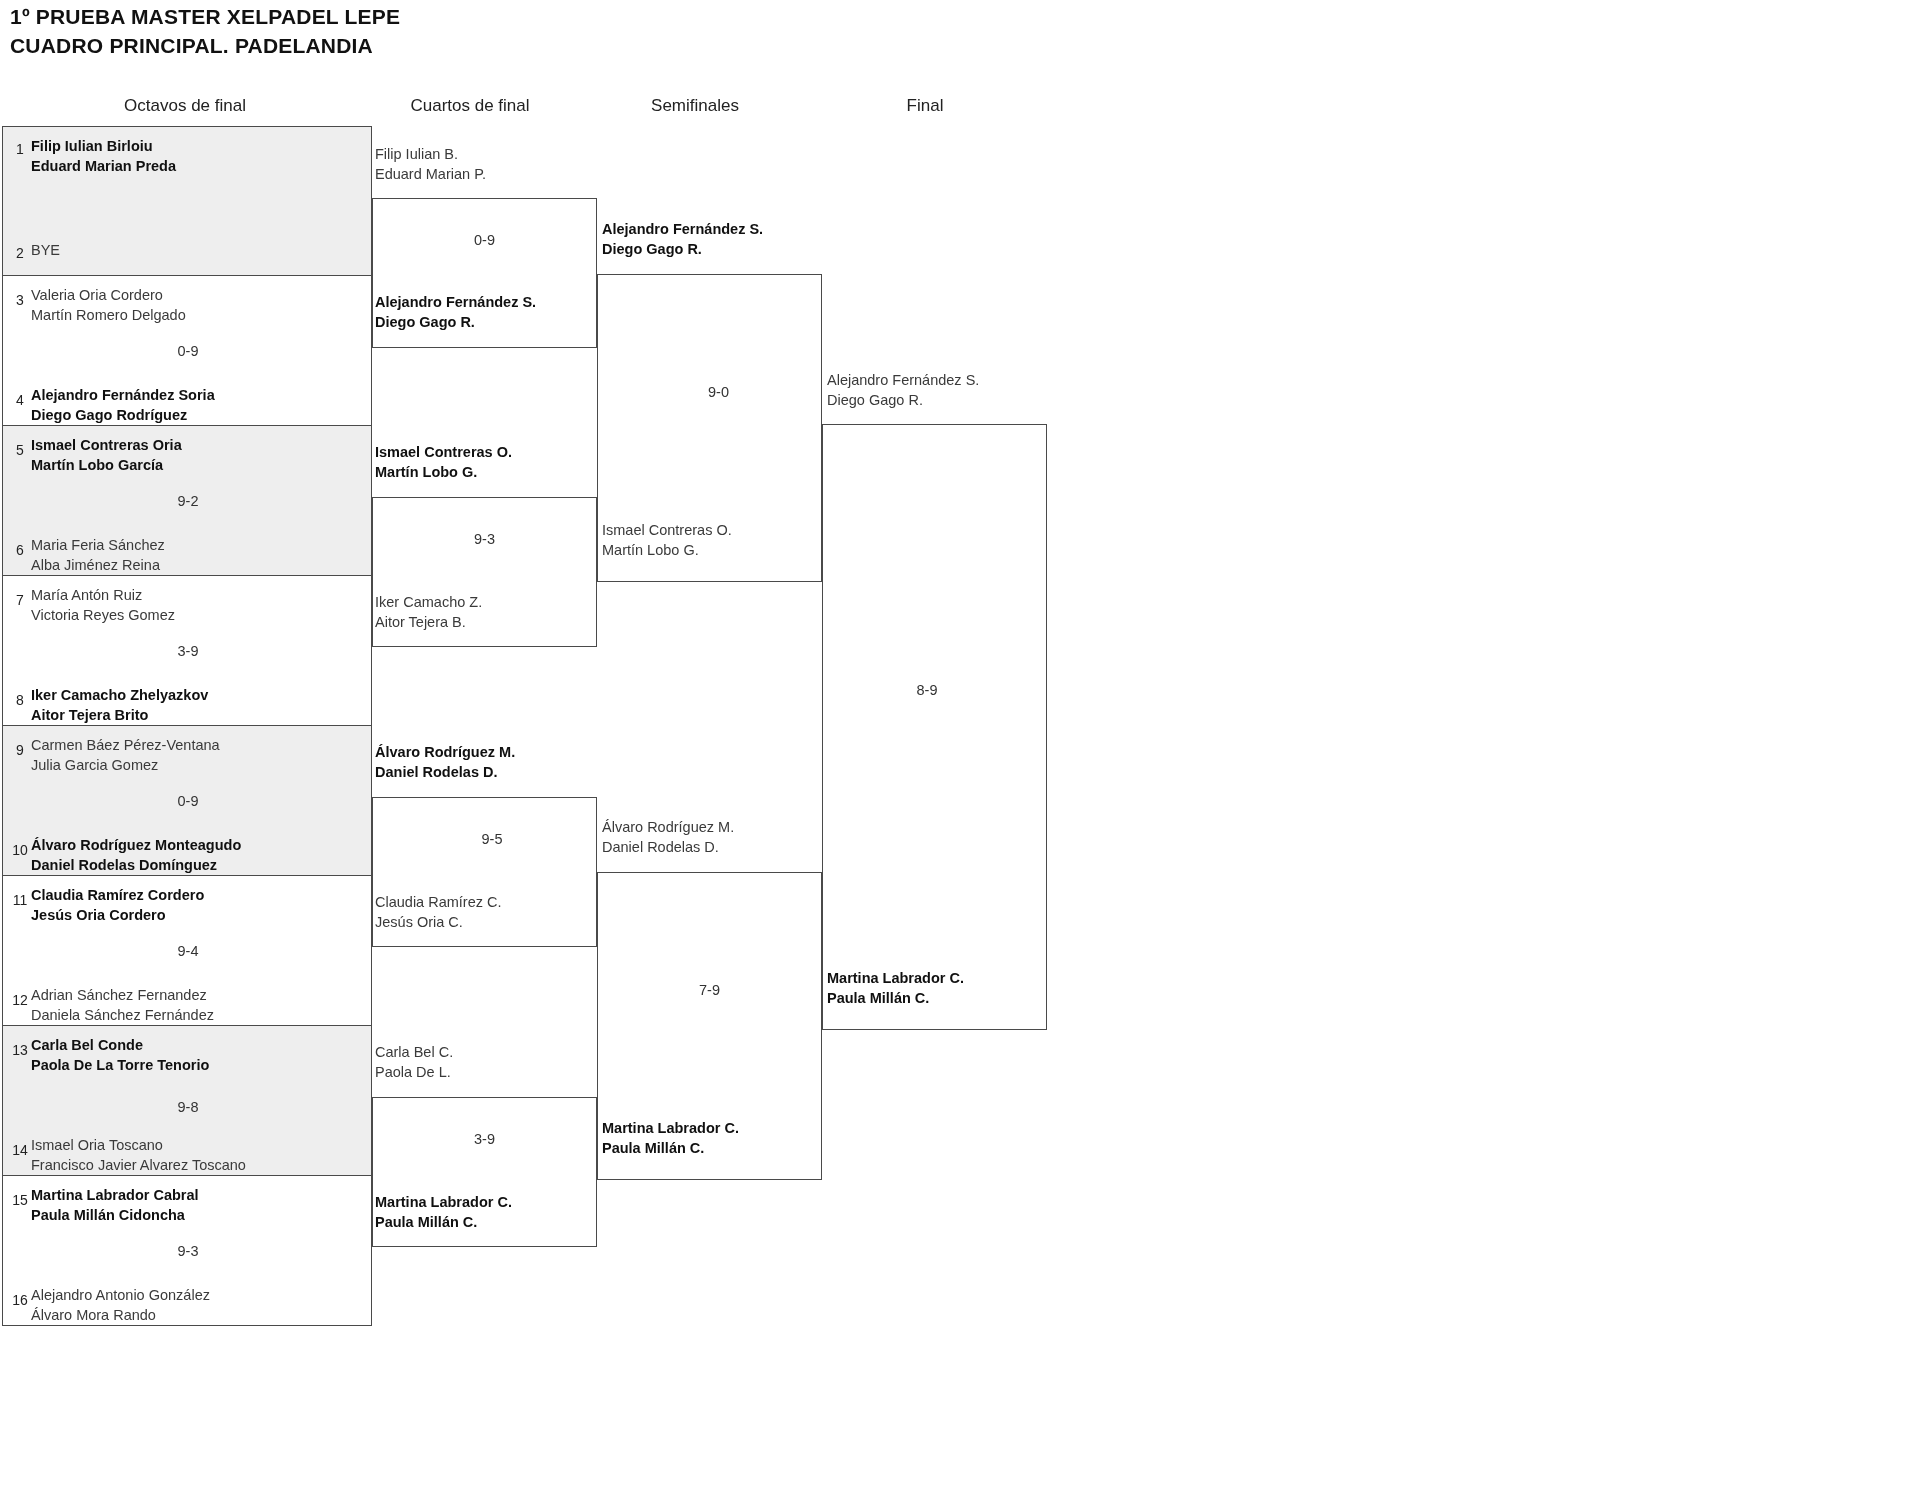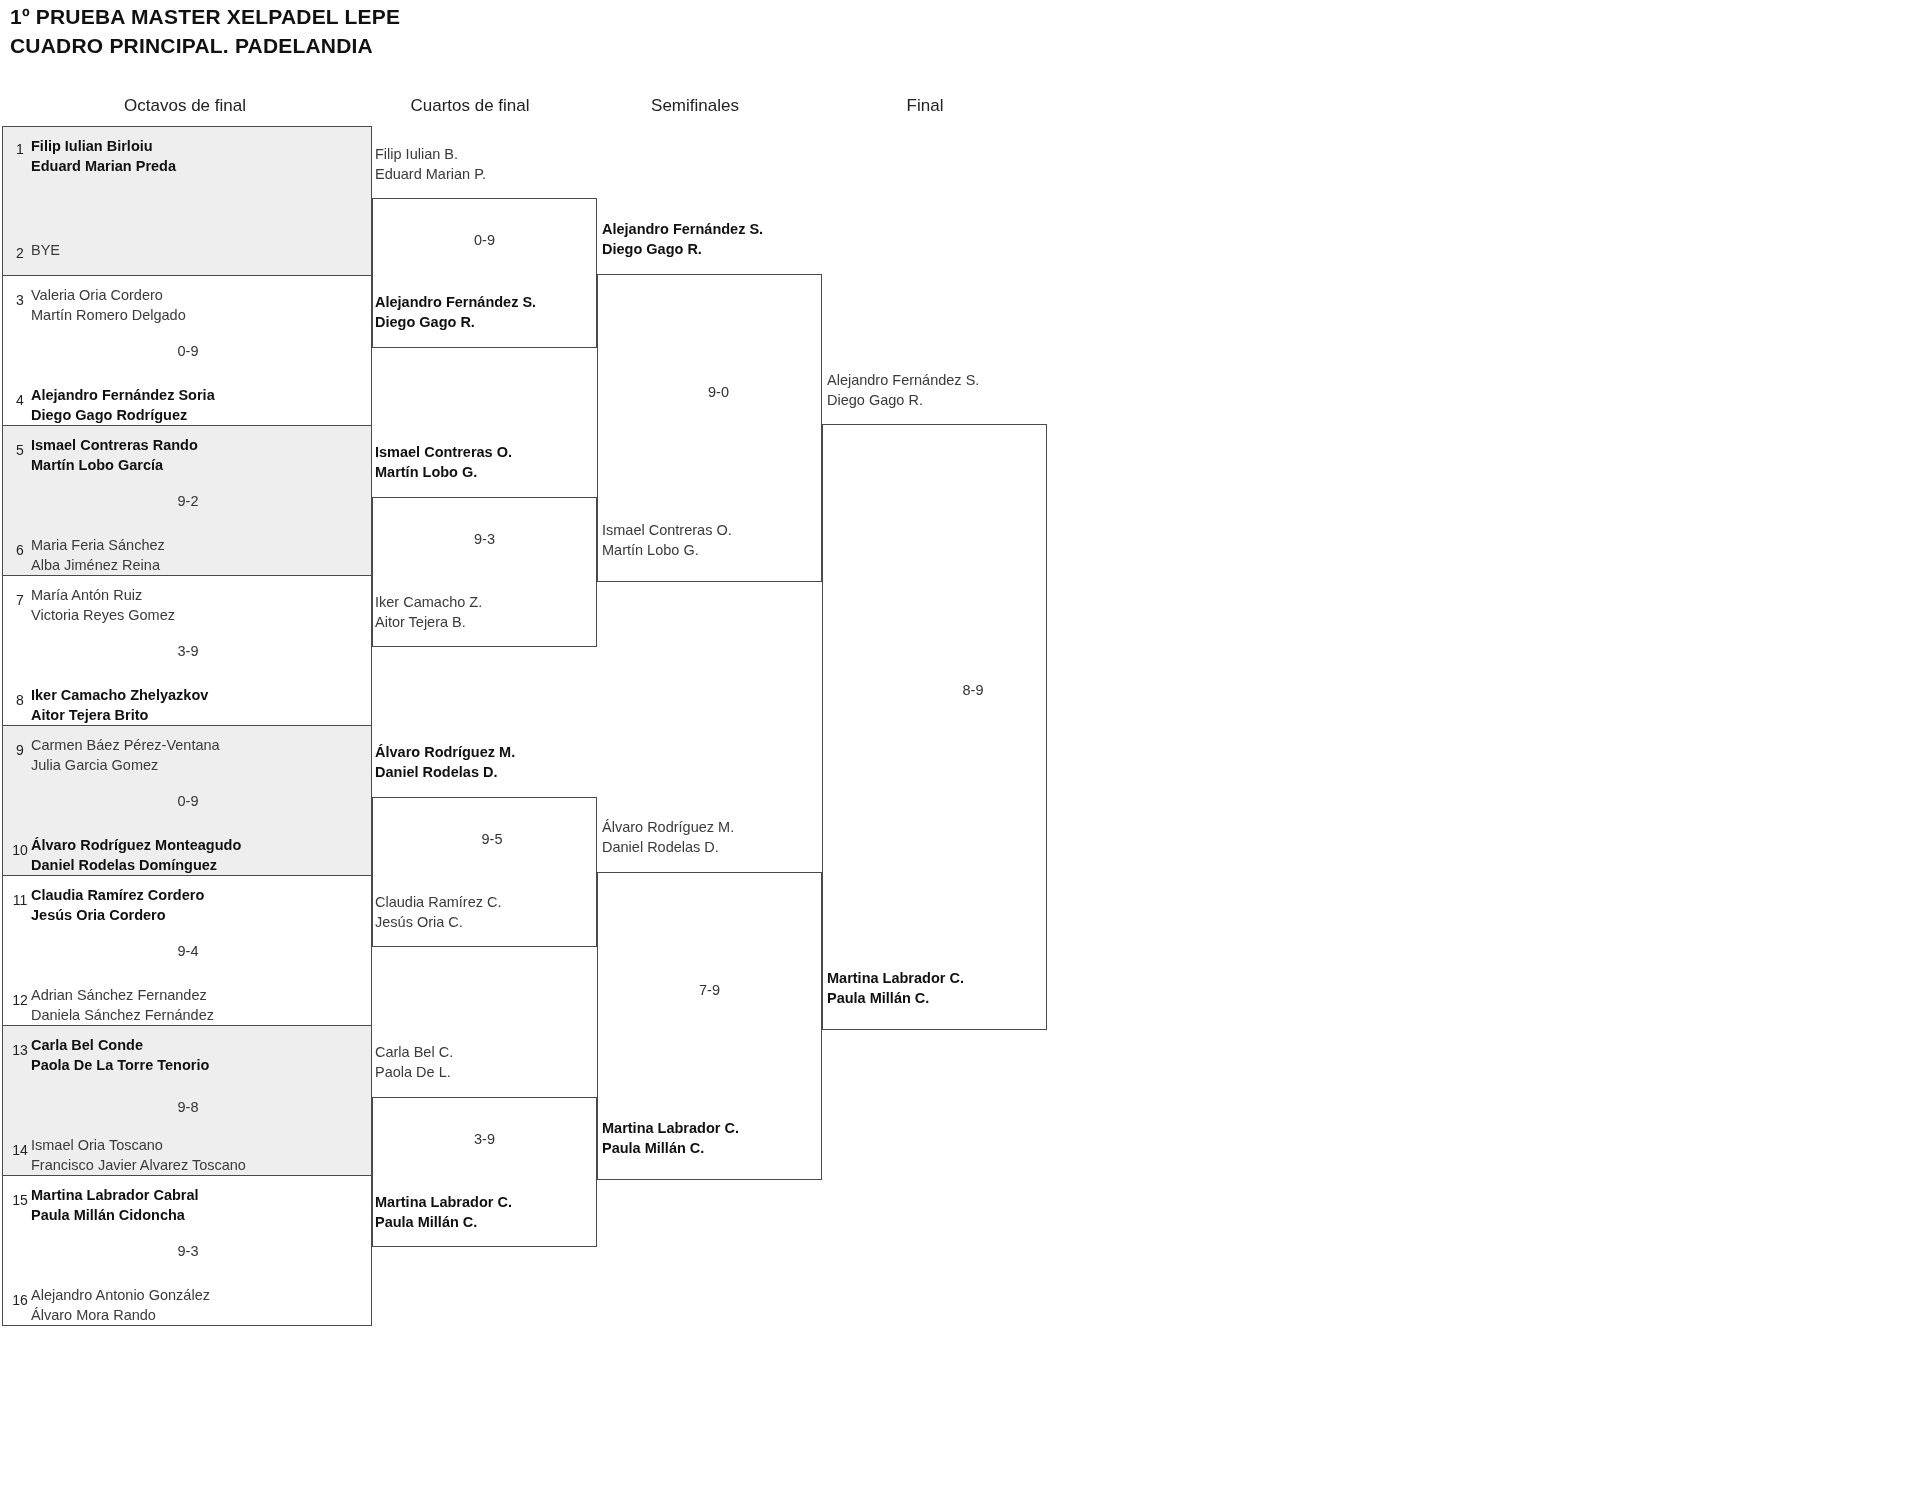--- a/index.html
+++ b/index.html
@@ -109,21 +109,21 @@
     <span class="seed" style="top:116px;">4</span>
     <span class="team win" style="top:110px;">
       <span class="ln">Alejandro Fernández Soria</span>
         <span class="ln">Diego Gago Rodríguez</span>
     </span>
   </div>
 
   <div class="r1-block shaded" style="top:426px;height:150px;">
     <span class="seed" style="top:16px;">5</span>
     <span class="team win" style="top:10px;">
-      <span class="ln">Ismael Contreras Rando</span>
+      <span class="ln">Ismael Contreras Oria</span>
         <span class="ln">Martín Lobo García</span>
     </span>
     <span class="r1-score" style="top:66px;">9-2</span>
     <span class="seed" style="top:116px;">6</span>
     <span class="team" style="top:110px;">
       <span class="ln">Maria Feria Sánchez</span>
         <span class="ln">Alba Jiménez Reina</span>
     </span>
   </div>
 
@@ -261,19 +261,19 @@
   <div class="adv win" style="left:602px;top:1119px;">
     <span class="ln">Martina Labrador C.</span>
       <span class="ln">Paula Millán C.</span>
   </div>
 
   <div class="adv" style="left:827px;top:371px;">
     <span class="ln">Alejandro Fernández S.</span>
       <span class="ln">Diego Gago R.</span>
   </div>
   <div class="mbox" style="left:822px;top:424px;width:225px;height:606px;"></div>
-  <div class="score" style="left:868px;top:681px;width:210px;">8-9</div>
+  <div class="score" style="left:822px;top:681px;width:210px;">8-9</div>
   <div class="adv win" style="left:827px;top:969px;">
     <span class="ln">Martina Labrador C.</span>
       <span class="ln">Paula Millán C.</span>
   </div>
 
 </div>
 
 </body></html>

